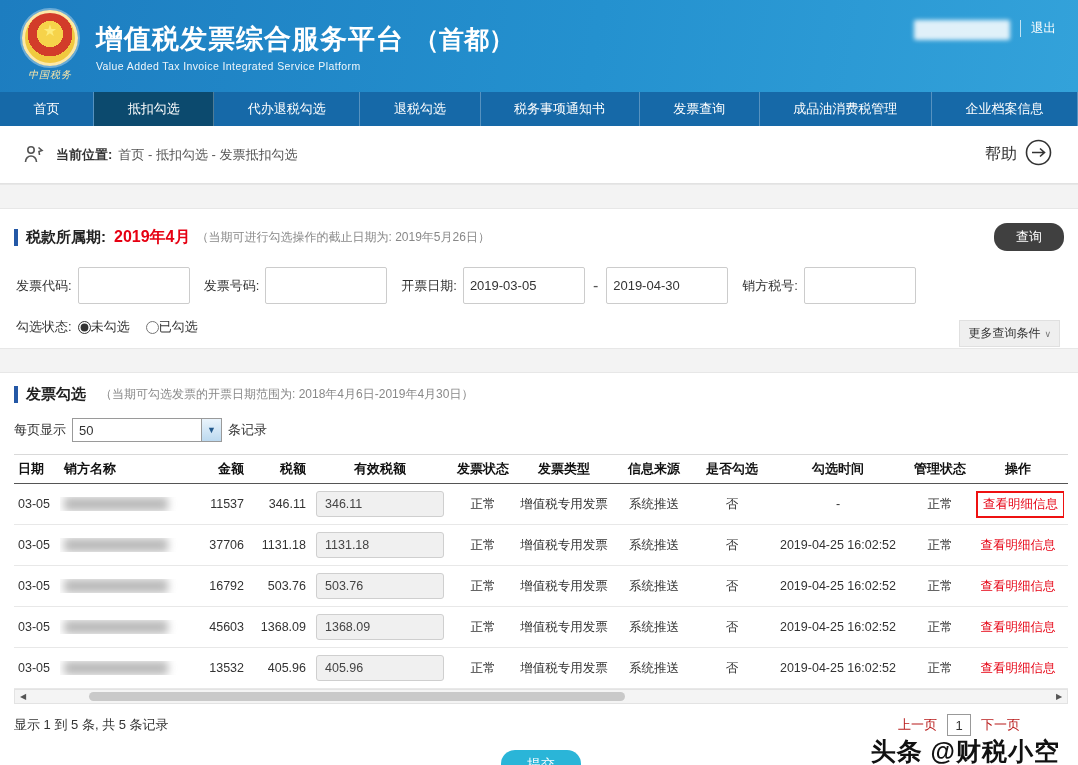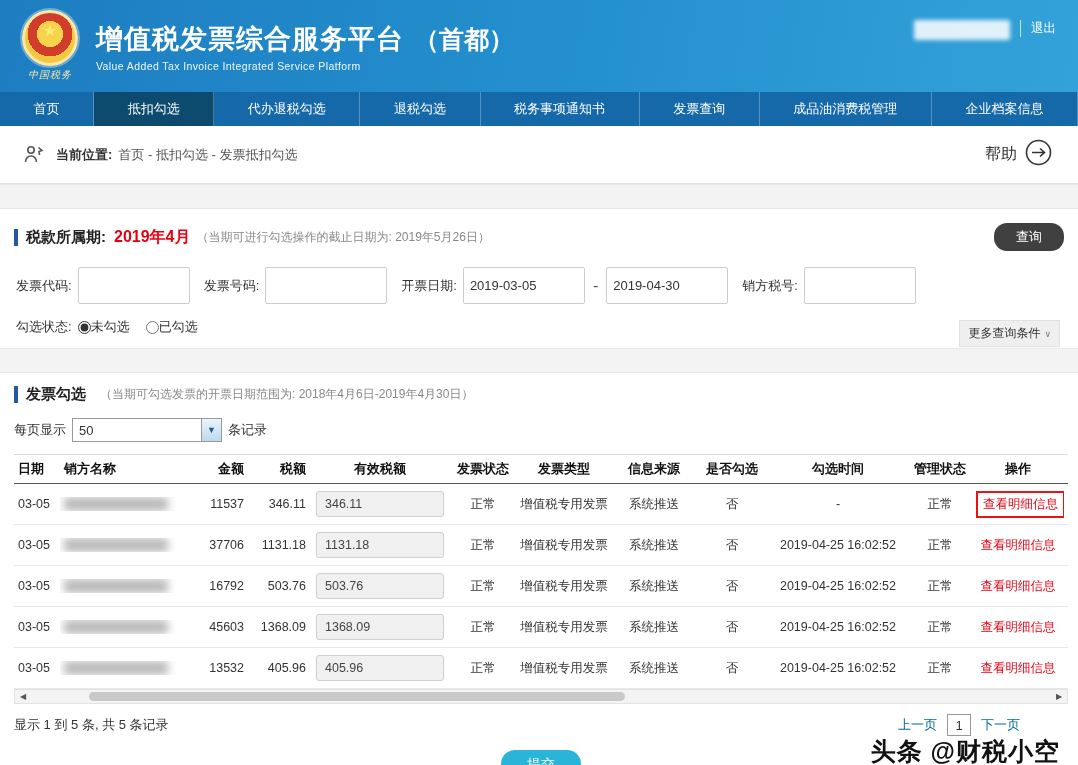--- a/index.html
+++ b/index.html
@@ -88,21 +88,21 @@
   .action-link { color:#e60012; cursor:pointer; font-size:12.5px; }
   .hl-box { display:inline-block; border:2px solid #ee1111; padding:3px 5px; }
 
   .hscroll { height:15px; background:#f4f4f4; border:1px solid #e3e3e3; position:relative; margin-top:0; display:flex; align-items:center; }
   .scroll-arrow { width:16px; text-align:center; font-size:8px; color:#555; cursor:pointer; line-height:13px; }
   .scroll-arrow.right { position:absolute; right:0; }
   .scroll-thumb { position:absolute; left:7%; width:51%; height:9px; background:#c9c9c9; border-radius:5px; cursor:grab; }
 
   .tfoot-row { display:flex; align-items:center; margin-top:10px; font-size:13px; color:#333; }
   .pager { margin-left:auto; display:flex; align-items:center; gap:10px; margin-right:48px; }
-  .pager .pg-txt { color:#0369a1; font-size:13px; cursor:pointer; }
+  .pager .pg-txt { color:#b91c1c; font-size:13px; cursor:pointer; }
   .pg-box { width:24px; height:22px; border:1px solid #999; background:#fff; display:flex; align-items:center; justify-content:center;
     font-size:13px; cursor:pointer; }
 
   .submit-row { display:flex; justify-content:center; margin-top:14px; }
   .btn-submit { background:#2ab5d8; color:#fff; border:none; border-radius:14px; font-size:14px; padding:6px 26px; cursor:pointer; }
 
   .watermark { position:absolute; right:18px; bottom:12px; font-size:25px; font-weight:bold; color:#111; letter-spacing:1px; }
 </style>
 </head>
 <body>

